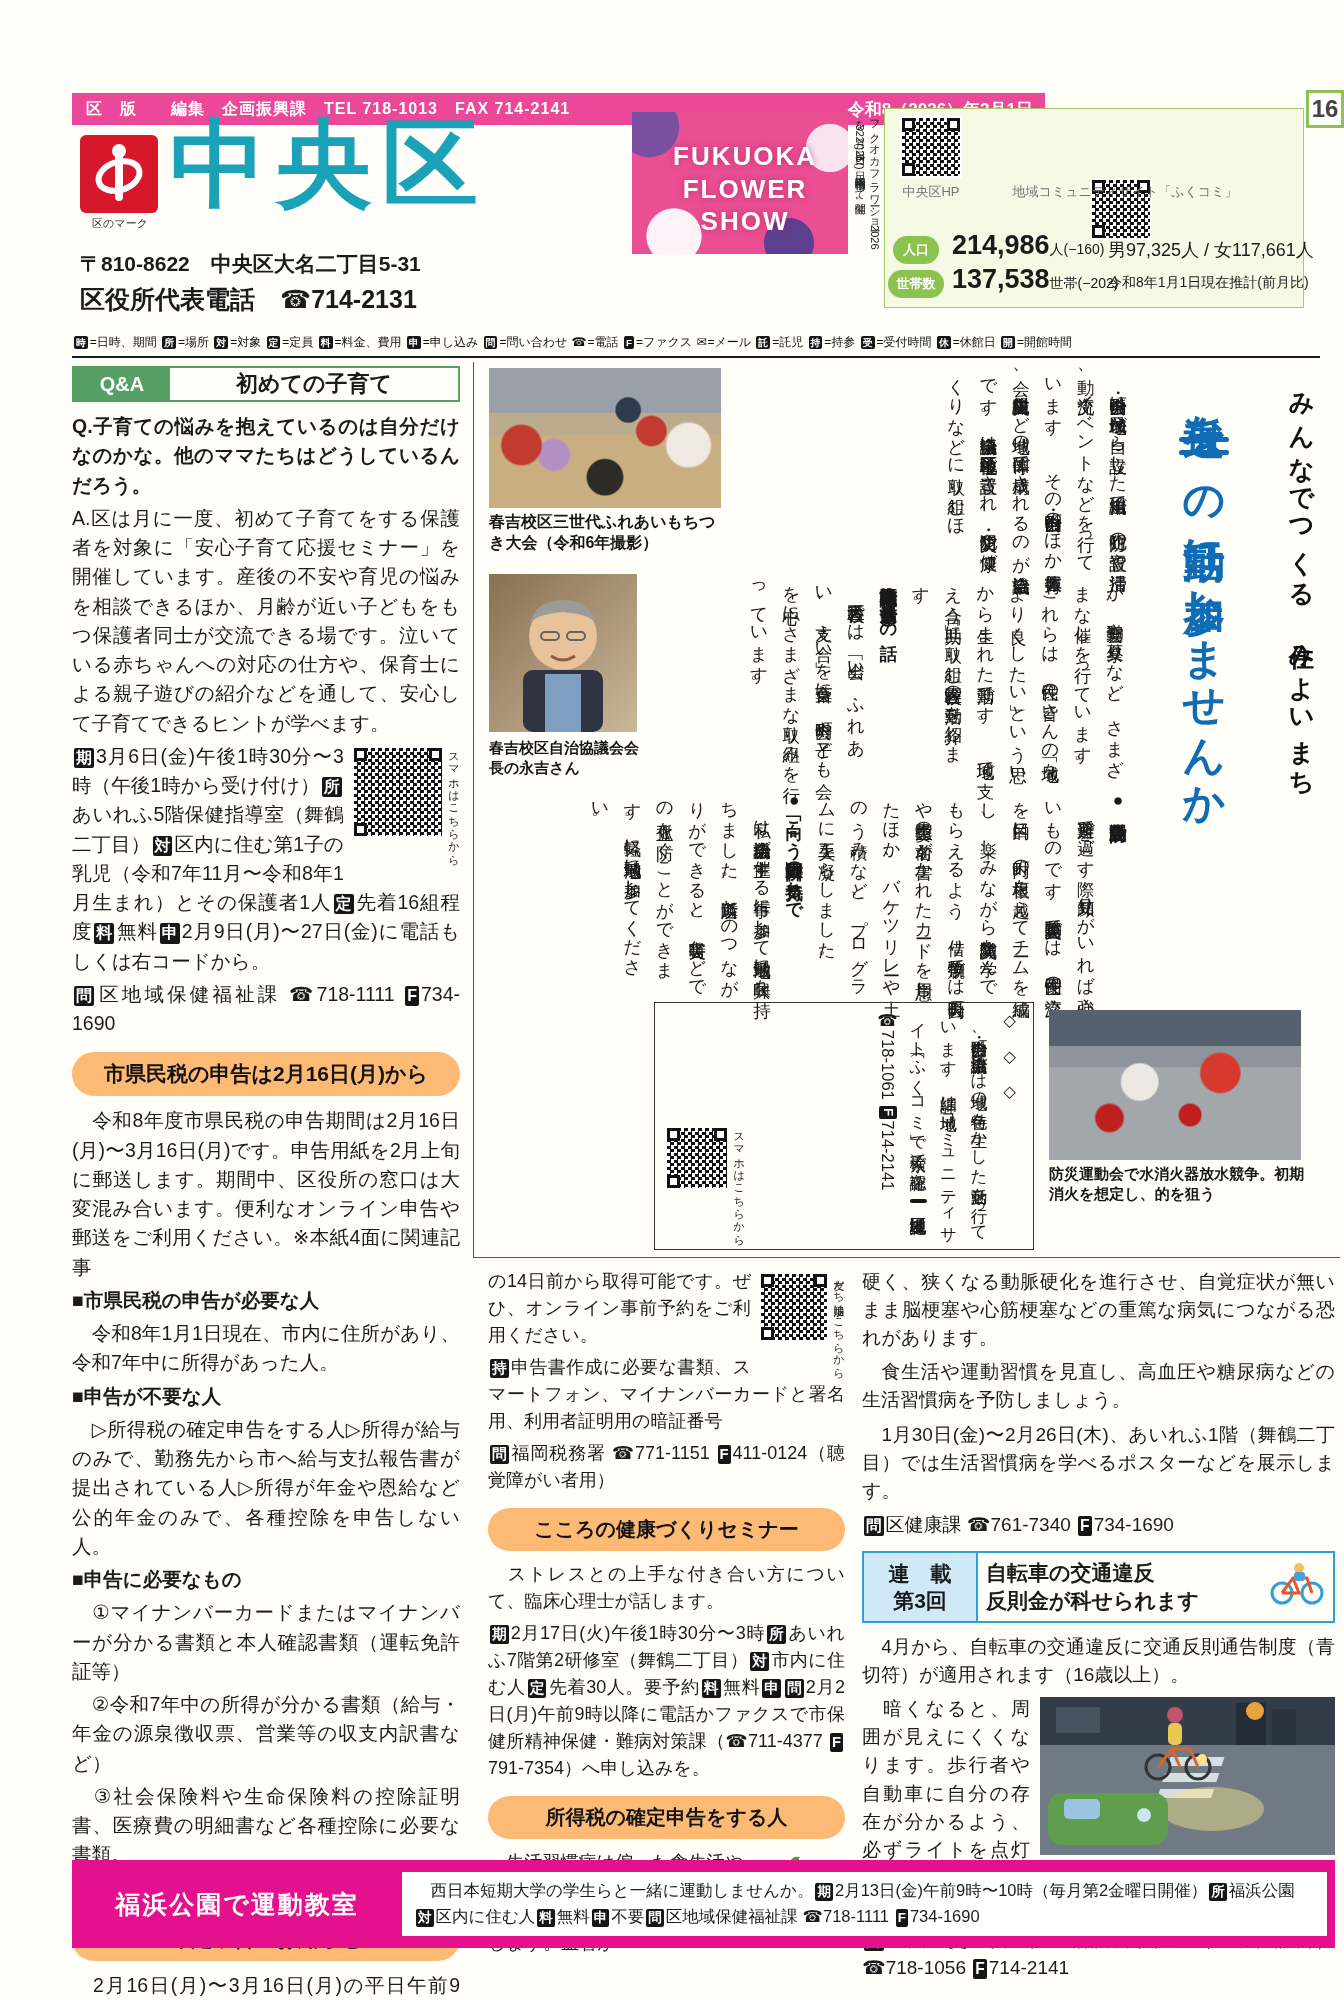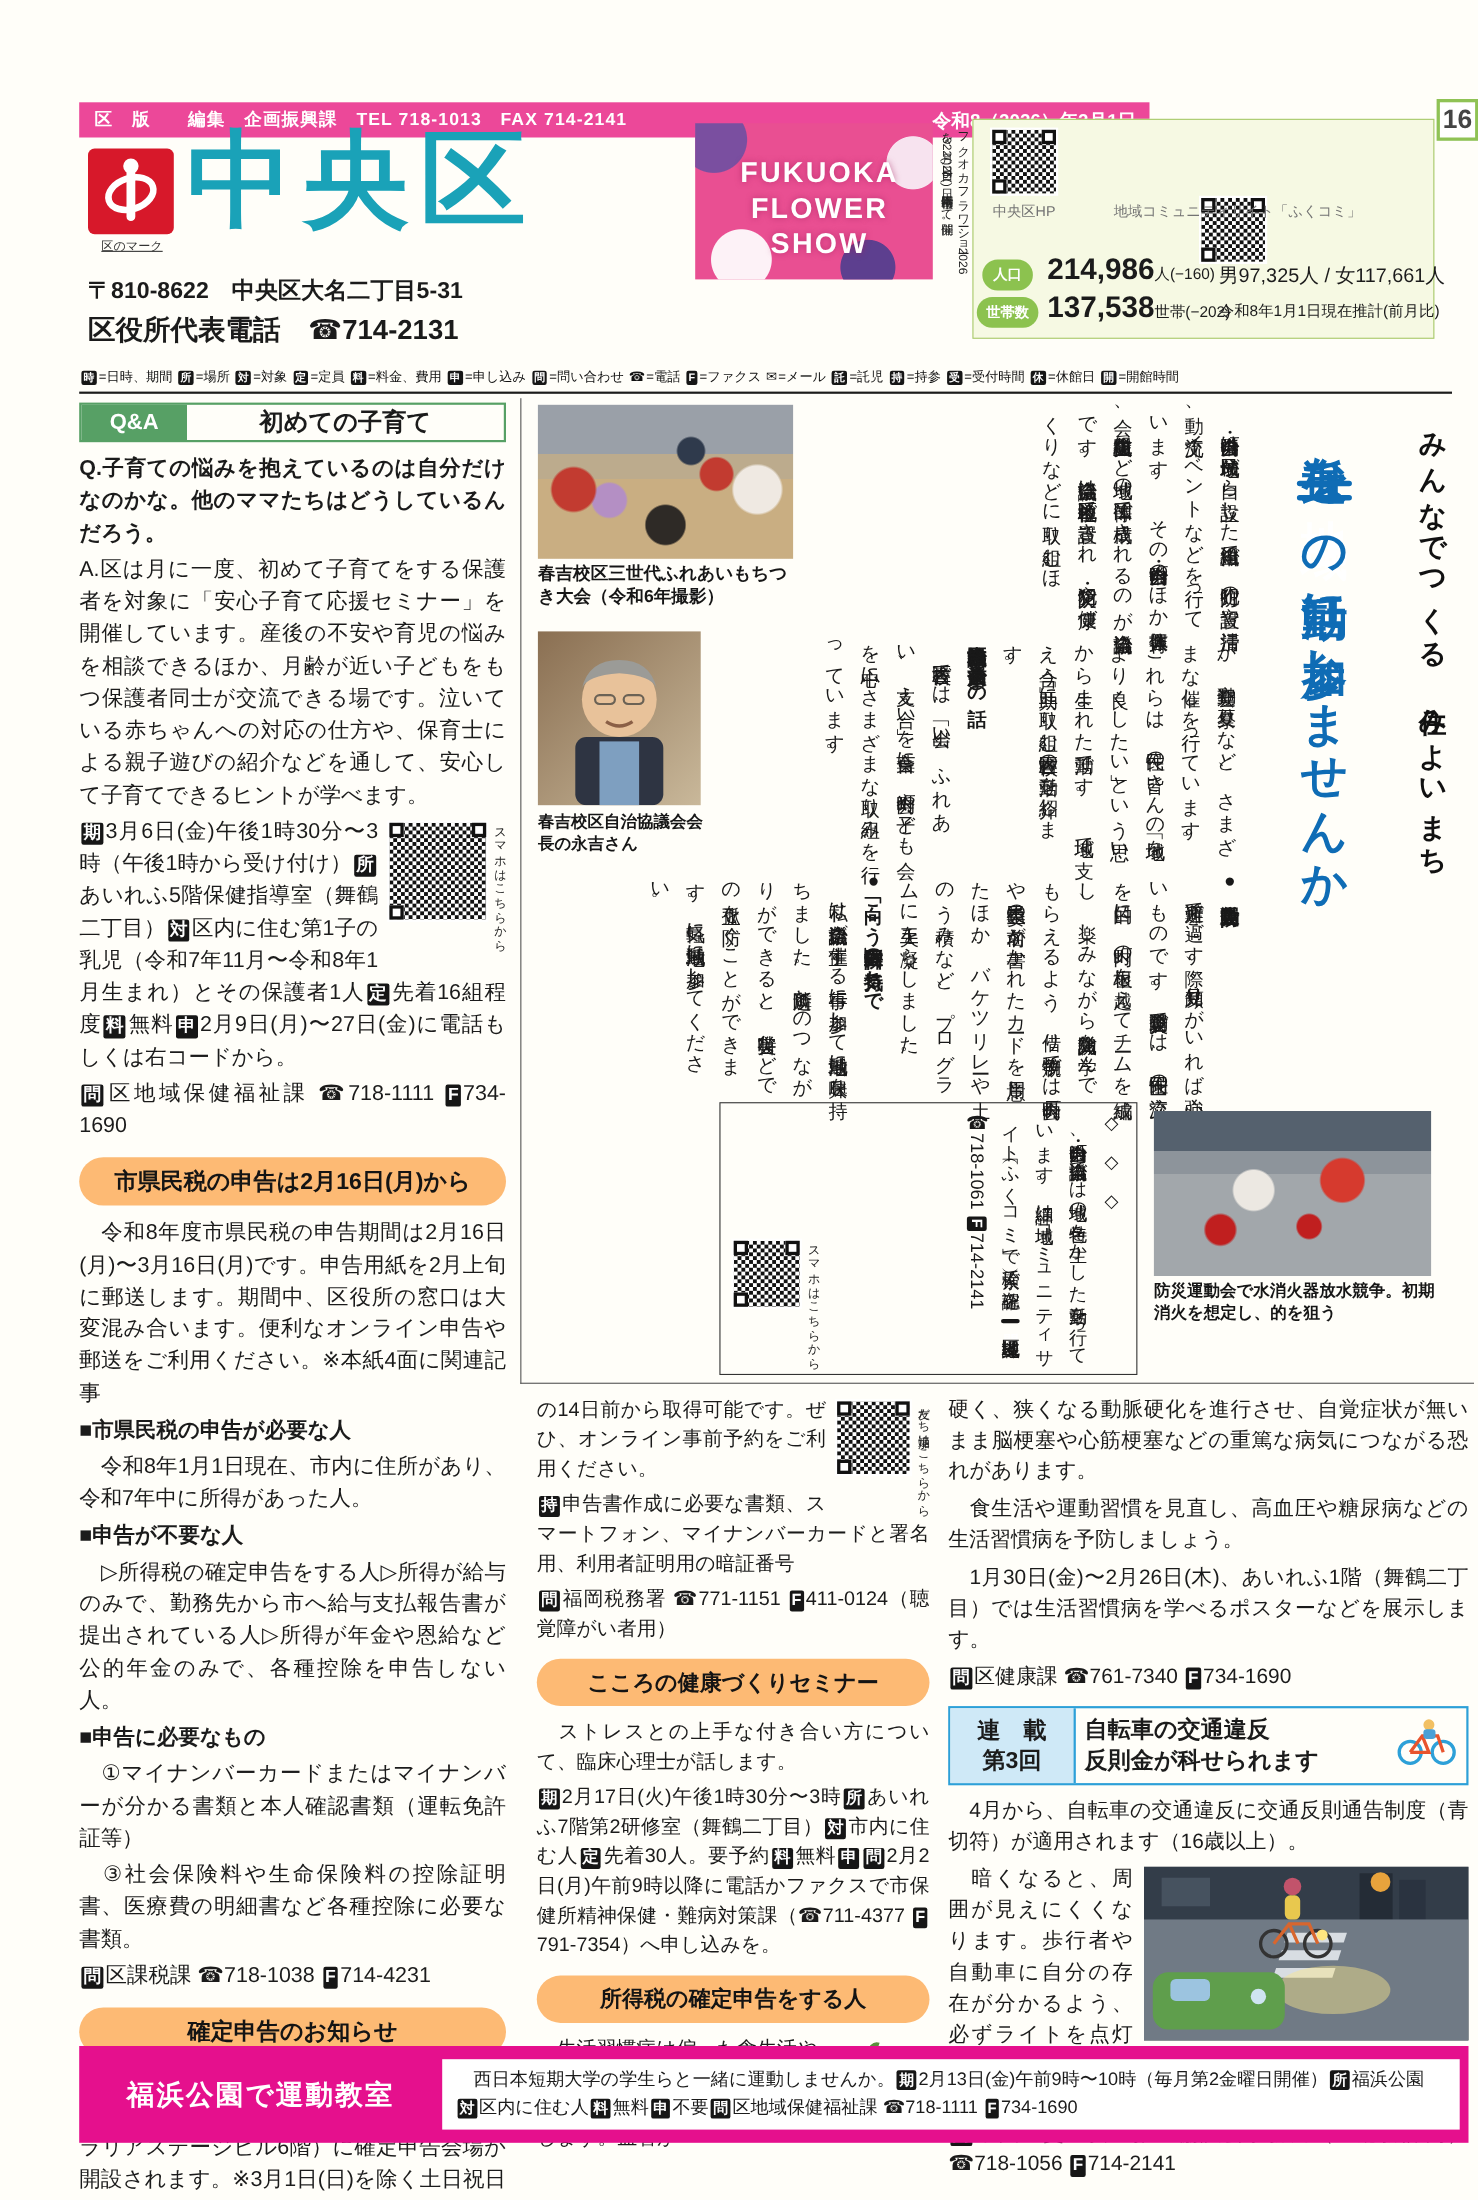--- a/index.html
+++ b/index.html
@@ -15,21 +15,21 @@
   .sg-ig{font-size:1em;margin:0 1px;}
   .sg-t1{}
   .sg-tile{display:inline-block;background:#0f6cb5;color:#fff;border-radius:9px;line-height:1.04;padding:2px 3px;margin:4px 0;}
   
   .topbar{left:72px;top:93px;width:973px;height:32px;background:#ec4899;color:#fff;display:flex;align-items:center;justify-content:space-between;font-weight:700;}
   .topbar .tl{font-size:16px;padding-left:14px;letter-spacing:1px;}
   .topbar .td{font-size:17px;padding-right:12px;}
   .pageno{left:1306px;top:90px;width:38px;height:38px;background:#fff;border:3px solid #8fc255;box-sizing:border-box;display:flex;align-items:center;justify-content:center;font-size:24px;font-weight:700;color:#444;}
   
   .logo{left:80px;top:135px;width:78px;height:78px;background:#d7182a;border-radius:6px;}
-  .logocap{left:74px;top:216px;width:92px;font-size:11px;text-align:center;color:#333;text-decoration:underline;}
+  .logocap{left:74px;top:216px;width:92px;font-size:11px;text-align:center;color:#333;}
   .ctitle{left:170px;top:116px;font-size:96px;font-weight:900;color:#1aa2b8;letter-spacing:10px;line-height:1;}
   .addr1{left:80px;top:250px;font-size:21px;font-weight:700;}
   .addr2{left:80px;top:283px;font-size:25px;font-weight:700;}
   .banner{left:632px;top:112px;width:216px;height:142px;background:#e94f92;overflow:hidden;}
   .banner .bt{position:absolute;left:0;right:0;top:28px;text-align:center;color:#fff;font-weight:700;font-size:26px;line-height:1.25;letter-spacing:2px;text-shadow:0 0 6px rgba(160,30,90,.6);padding-left:10px;}
   .bflower{position:absolute;border-radius:50%;}
   .fnote{left:850px;top:112px;height:142px;width:32px;font-size:11px;line-height:1.35;color:#222;}
   .panel{left:884px;top:108px;width:420px;height:200px;background:#f6f9e3;border:1px solid #a8c96a;box-sizing:border-box;}
   .qr{background:conic-gradient(#111 90deg,#fff 90deg 180deg,#111 180deg 270deg,#fff 270deg) 0 0/7px 7px;position:relative;border:2px solid #fff;box-sizing:border-box;}
   .qr::before,.qr::after,.qr .bl{content:"";position:absolute;width:13px;height:13px;background:#fff;border:3px solid #111;box-sizing:border-box;}
@@ -149,20 +149,21 @@
   <p class="bt19"><span class="sg-ib">問</span><span class="sg-tx">区地域保健福祉課 ☎718-1111 </span><span class="sg-ib">F</span><span class="sg-tx">734-1690</span></p>
 
   <div class="pill">市県民税の申告は2月16日(月)から</div>
   <p class="bt19"><span class="sg-tx">　令和8年度市県民税の申告期間は2月16日(月)〜3月16日(月)です。申告用紙を2月上旬に郵送します。期間中、区役所の窓口は大変混み合います。便利なオンライン申告や郵送をご利用ください。</span><span class="sg-bd">※本紙4面</span><span class="sg-tx">に関連記事</span></p>
   <p class="bt19 b">■市県民税の申告が必要な人</p>
   <p class="bt19">　令和8年1月1日現在、市内に住所があり、令和7年中に所得があった人。</p>
   <p class="bt19 b">■申告が不要な人</p>
   <p class="bt19">　▷所得税の確定申告をする人▷所得が給与のみで、勤務先から市へ給与支払報告書が提出されている人▷所得が年金や恩給など公的年金のみで、各種控除を申告しない人。</p>
   <p class="bt19 b">■申告に必要なもの</p>
   <p class="bt19">　①マイナンバーカードまたはマイナンバーが分かる書類と本人確認書類（運転免許証等）</p>
+  <p class="bt19">　②令和7年中の所得が分かる書類（給与・年金の源泉徴収票、営業等の収支内訳書など）</p>
   <p class="bt19">　③社会保険料や生命保険料の控除証明書、医療費の明細書など各種控除に必要な書類。</p>
   <p class="bt19"><span class="sg-ib">問</span><span class="sg-tx">区課税課 ☎718-1038 </span><span class="sg-ib">F</span><span class="sg-tx">714-4231</span></p>
 
   <div class="pill">確定申告のお知らせ</div>
   <p class="bt19">　2月16日(月)〜3月16日(月)の平日午前9時〜午後4時に、西鉄ホール（天神二丁目ソラリアステージビル6階）に確定申告会場が開設されます。※3月1日(日)を除く土日祝日は休み。期間中、福岡税務署では申告相談は行いません。</p>
 
 </div>
 
 <div class="abs article">
 

